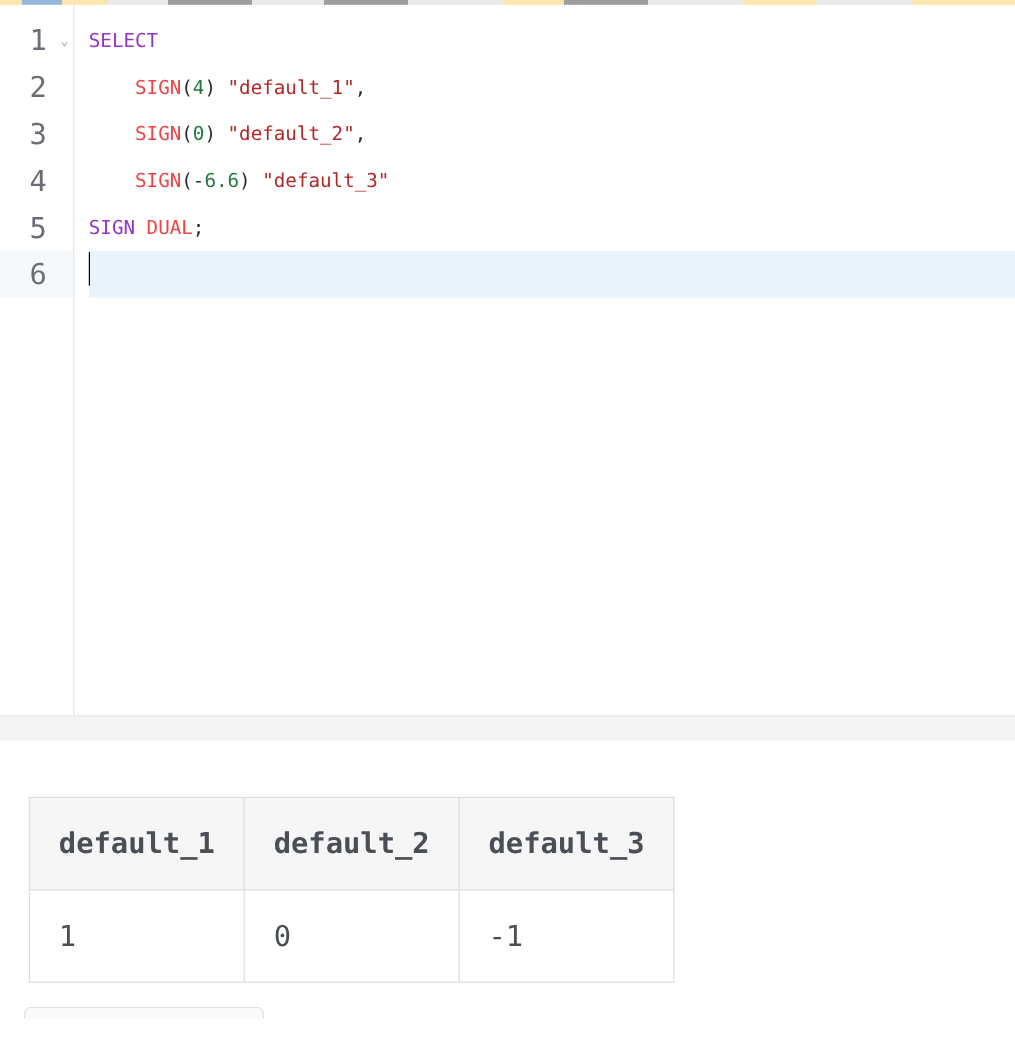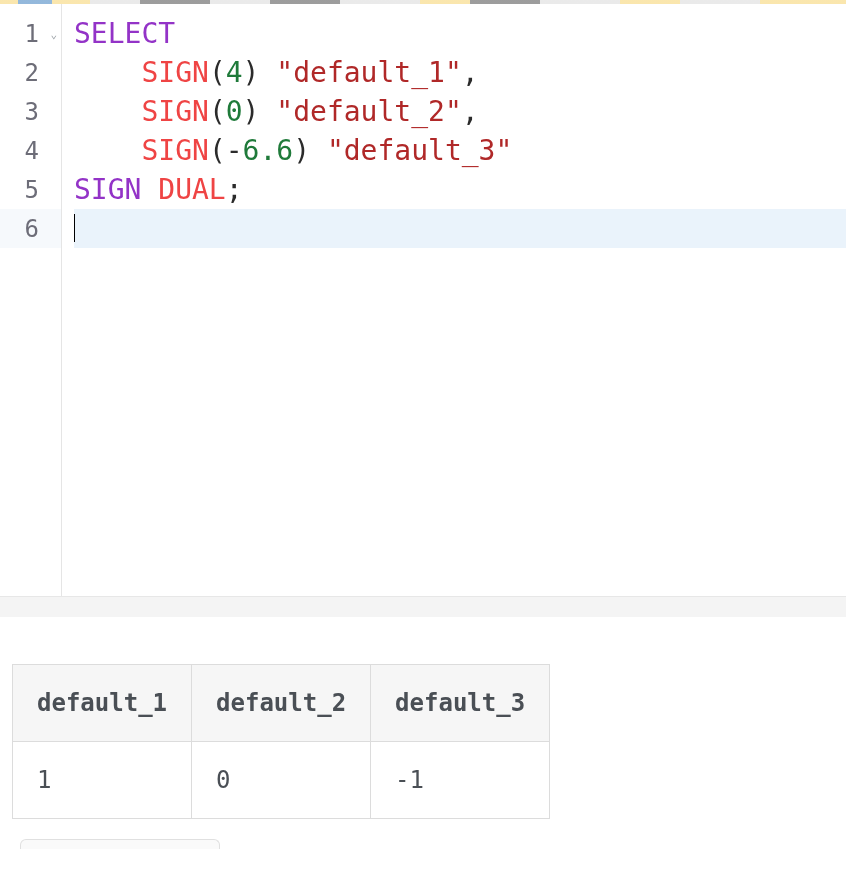--- a/index.html
+++ b/index.html
@@ -53,21 +53,21 @@
     line-height: 1;
   }
   .code-area {
     flex: 1;
     padding-top: 10px;
     padding-left: 12px;
     position: relative;
   }
   .code-line {
     height: 39px;
-    font-size: 28px;
+    font-size: 16px;
     line-height: 39px;
     white-space: pre;
     color: #2b2b2b;
     letter-spacing: 0;
   }
   .code-line.active {
     background: #eaf3fb;
     position: relative;
   }
   .active-gutter {
@@ -91,21 +91,21 @@
 
   .divider {
     height: 22px;
     width: 100%;
     background: #f4f4f4;
     border-top: 1px solid #e7e7e7;
     border-bottom: 1px solid #ffffff;
   }
 
   .results {
-    padding: 46px 20px 0 12px;
+    padding: 46px 20px 0 24px;
   }
   table.result-table {
     border-collapse: collapse;
     font-family: "SF Mono", "Menlo", "Consolas", monospace;
   }
   table.result-table th,
   table.result-table td {
     border: 1px solid #dcdcdc;
     padding: 24px 24px;
     font-size: 24px;

